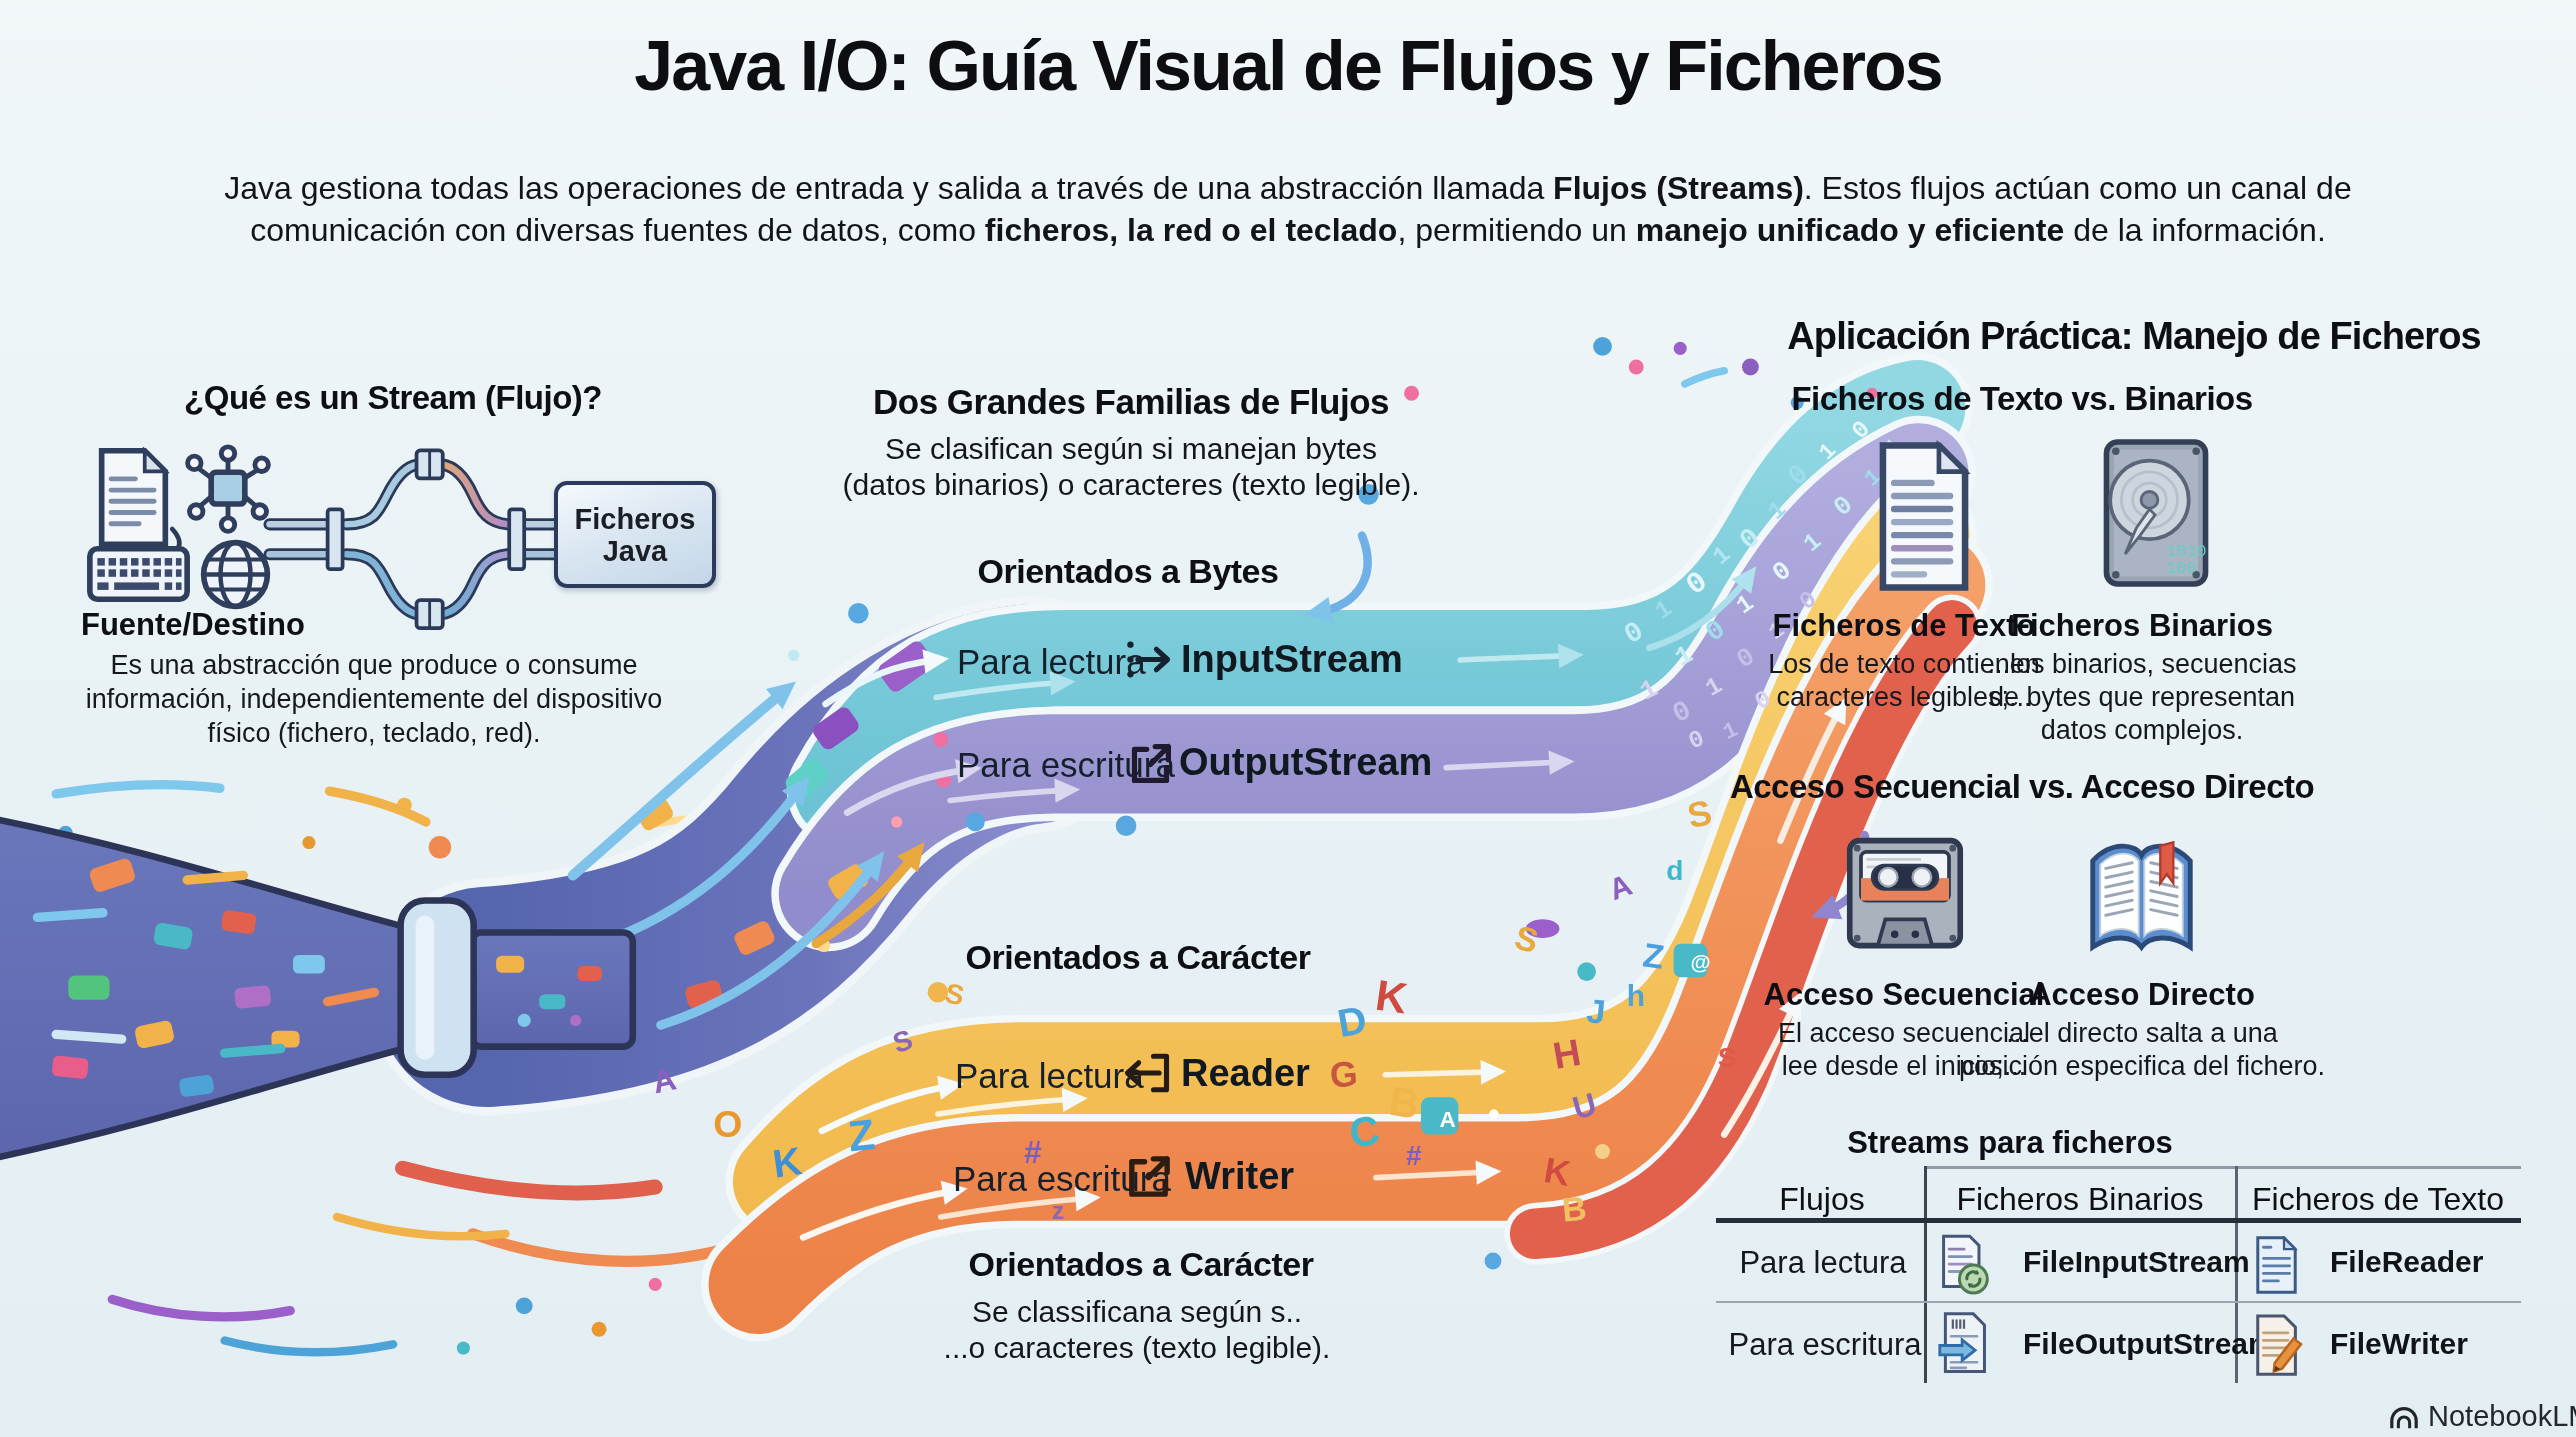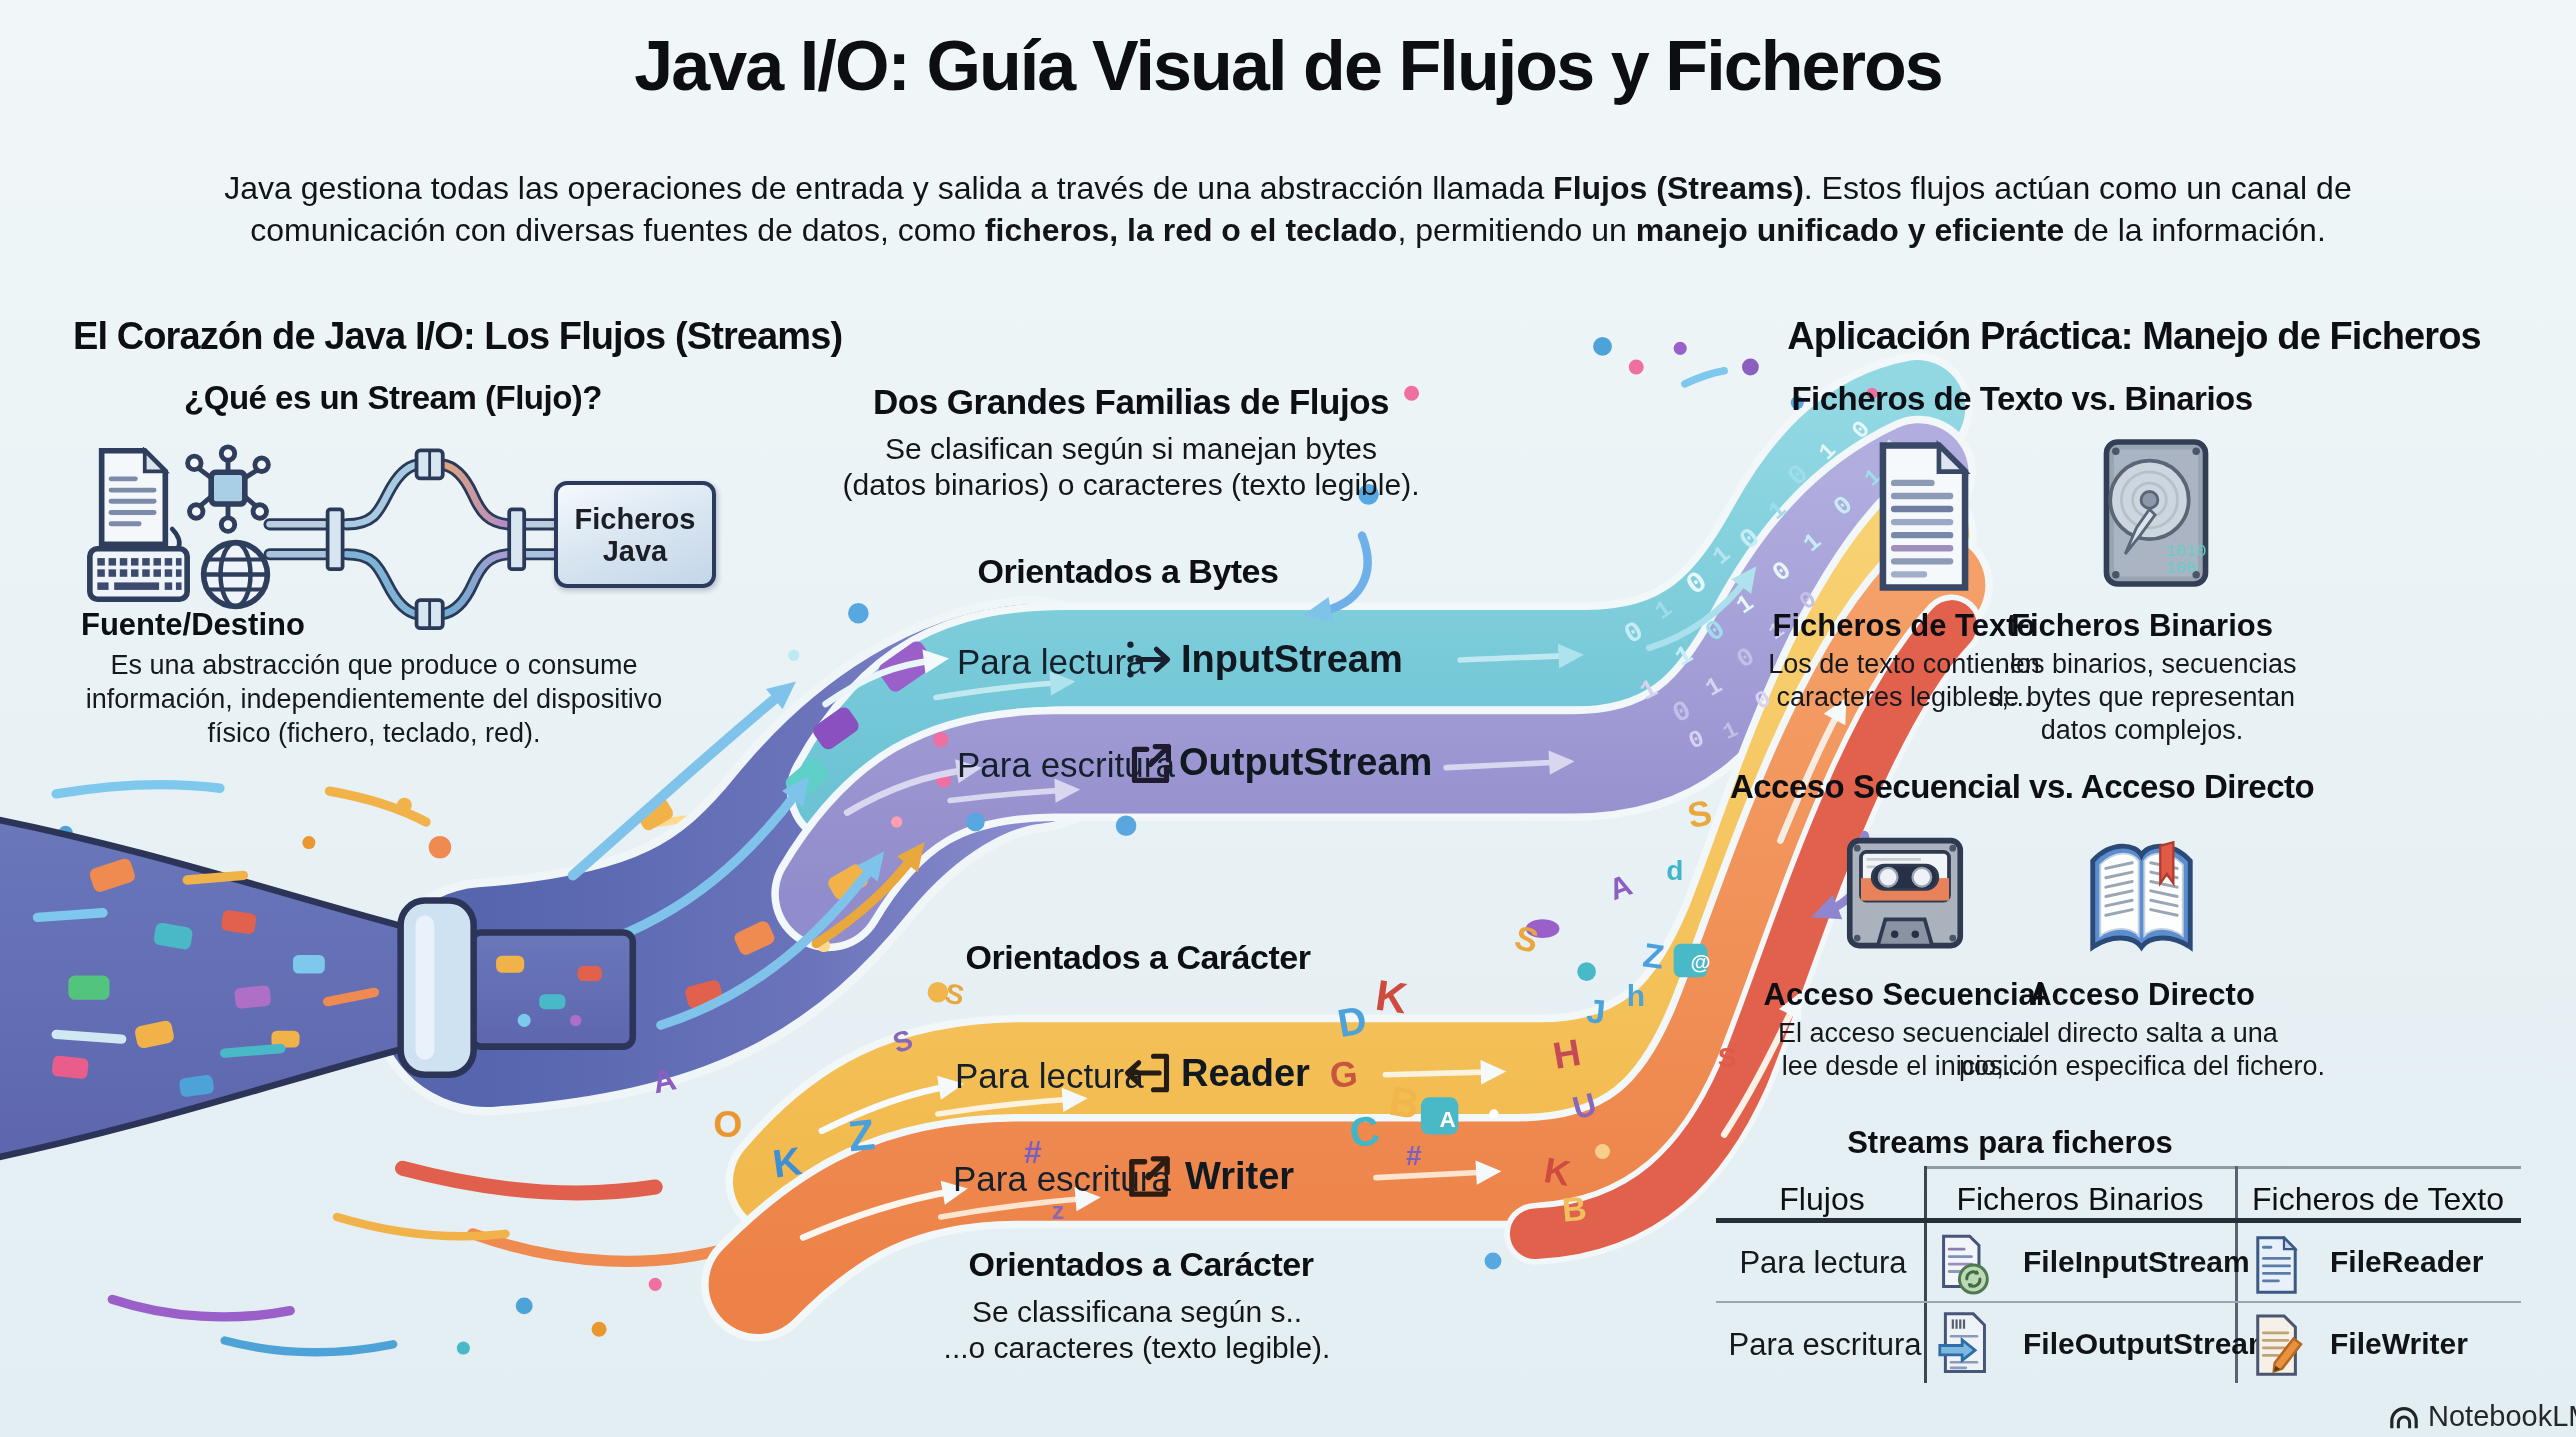--- a/index.html
+++ b/index.html
@@ -321,21 +321,20 @@
       </g>
   </svg>
 
   <div class="abs cx title" style="left:1288px;top:26px;z-index:2;">Java I/O: Guía Visual de Flujos y Ficheros</div>
 
   <div class="abs cx intro" style="left:1288px;top:167px;z-index:2;">
     <div><span>Java gestiona todas las operaciones de entrada y salida a través de una abstracción llamada </span><span class="b">Flujos (Streams)</span><span>. Estos flujos actúan como un canal de</span></div>
     <div><span>comunicación con diversas fuentes de datos, como </span><span class="b">ficheros, la red o el teclado</span><span>, permitiendo un </span><span class="b">manejo unificado y eficiente</span><span> de la información.</span></div>
   </div>
 
-  <div class="abs h1" style="left:73px;top:315px;z-index:2;">El Corazón de Java I/O: Los Flujos (Streams)</div>
   <div class="abs cx h2" style="left:393px;top:379px;z-index:2;">¿Qué es un Stream (Flujo)?</div>
 
   <svg class="abs" style="left:94px;top:447px;z-index:2;" width="79" height="103" viewBox="0 0 42 55">
     <path d="M 4,2 H 27 L 38,13 V 52 H 4 Z" fill="#f4f8fb" stroke="#2e3e5c" stroke-width="3"></path>
     <path d="M 27,2 L 27,13 H 38 Z" fill="#d9e4ef" stroke="#2e3e5c" stroke-width="2"></path>
     <g stroke="#7c8ca8" stroke-width="2.6" stroke-linecap="round">
       <line x1="9" y1="17" x2="22" y2="17"></line>
         <line x1="9" y1="23" x2="32" y2="23"></line>
       <line x1="9" y1="29" x2="32" y2="29"></line>
         <line x1="9" y1="35" x2="32" y2="35"></line>

